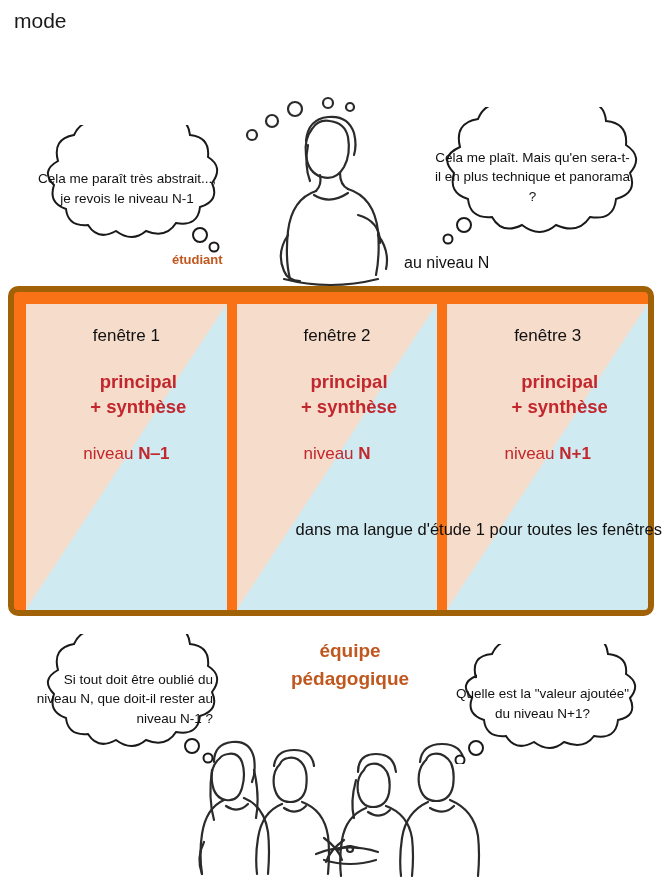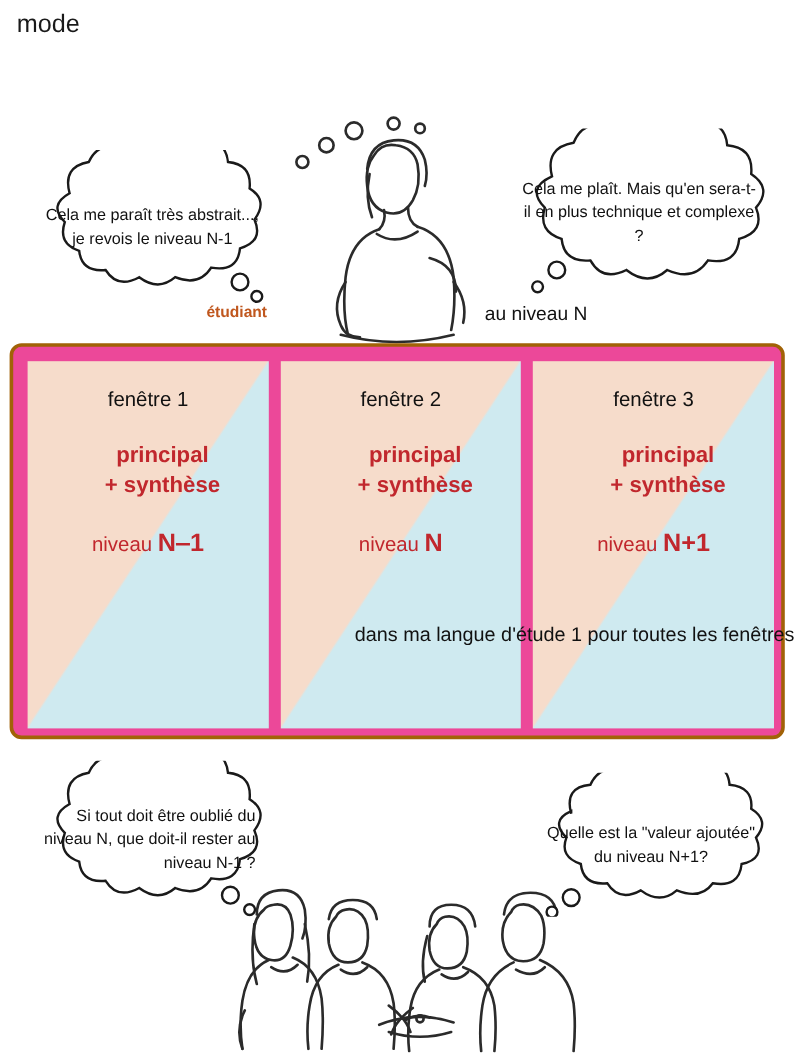--- a/index.html
+++ b/index.html
@@ -114,24 +114,24 @@
     color: #111;
   }
 
   
   .panel {
     position: absolute;
     left: 8px;
     top: 286px;
     width: 646px;
     height: 330px;
-    border: 3px solid #a16207;
+    border: 6px solid #a16207;
     border-radius: 10px;
     box-sizing: border-box;
-    background: #ec4899;
+    background: #f97316;
     overflow: hidden;
   }
   .windows-row {
     position: absolute;
     left: 12px;
     top: 12px;
     width: 622px;
     height: 306px;
     display: flex;
     gap: 10px;
@@ -159,21 +159,21 @@
     margin-top: 24px;
     padding-left: 24px;
   }
   .win-level {
     text-align: center;
     font-size: 17px;
     color: #c1272d;
     margin-top: 24px;
   }
   .win-level b {
-    font-size: 21px;
+    font-size: 17px;
     font-weight: bold;
   }
   .panel-footnote {
     position: absolute;
     left: 0;
     top: 520px;
     width: 662px;
     text-align: right;
     font-size: 16.5px;
     color: #111;
@@ -267,21 +267,21 @@
     </svg>
     <span class="bubble-text">Cela me paraît très abstrait..., je revois le niveau N-1</span>
   </div>
 
   <div class="bubble bubble-student-right">
     <svg width="225" height="140" viewBox="0 0 225 140" fill="#ffffff" stroke="#1a1a1a" stroke-width="2">
       <path d="M40 40 q-6 -24 18 -28 q8 -20 32 -14 q14 -18 36 -6 q18 -14 34 4 q24 -4 26 18 q22 2 20 24 q18 12 4 28 q8 20 -14 26 q-2 22 -26 18 q-12 18 -34 8 q-16 14 -34 0 q-20 10 -30 -8 q-22 2 -24 -18 q-20 -6 -14 -26 q-16 -16 6 -26 z"></path>
       <circle cx="44" cy="118" r="7"></circle>
       <circle cx="28" cy="132" r="4.5"></circle>
     </svg>
-    <span class="bubble-text">Cela me plaît. Mais qu'en sera-t-il en plus technique et complexe ?</span>
+    <span class="bubble-text">Cela me plaît. Mais qu'en sera-t-il en plus technique et panorama ?</span>
   </div>
 </div>
 
 <div class="role-row">
   <span class="role-student">étudiant</span>
   <span class="role-level">au niveau N</span>
 </div>
 
 <div class="panel">
   <div class="windows-row">
@@ -319,20 +319,24 @@
       </div>
     </div>
 
   </div>
 </div>
 
 <div class="panel-footnote">dans ma langue d'étude 1 pour toutes les fenêtres</div>
 
 <div class="bottom-scene">
 
+  <div class="role-team">
+    <span style="white-space:pre-line">équipe
+pédagogique</span>
+  </div>
 
   <div class="bubble bubble-team-left">
     <svg width="205" height="130" viewBox="0 0 205 130" fill="#ffffff" stroke="#1a1a1a" stroke-width="2">
       <path d="M36 36 q-6 -22 16 -26 q8 -18 30 -12 q12 -16 32 -6 q16 -12 30 2 q22 -4 24 16 q20 2 18 22 q16 10 4 26 q8 18 -12 24 q-2 20 -24 16 q-10 16 -30 8 q-14 12 -30 0 q-18 10 -28 -6 q-20 2 -22 -16 q-18 -6 -12 -24 q-14 -14 4 -24 z"></path>
       <circle cx="170" cy="112" r="7"></circle>
       <circle cx="186" cy="124" r="4.5"></circle>
     </svg>
     <span class="bubble-text">Si tout doit être oublié du niveau N, que doit-il rester au niveau N-1 ?</span>
   </div>
 

